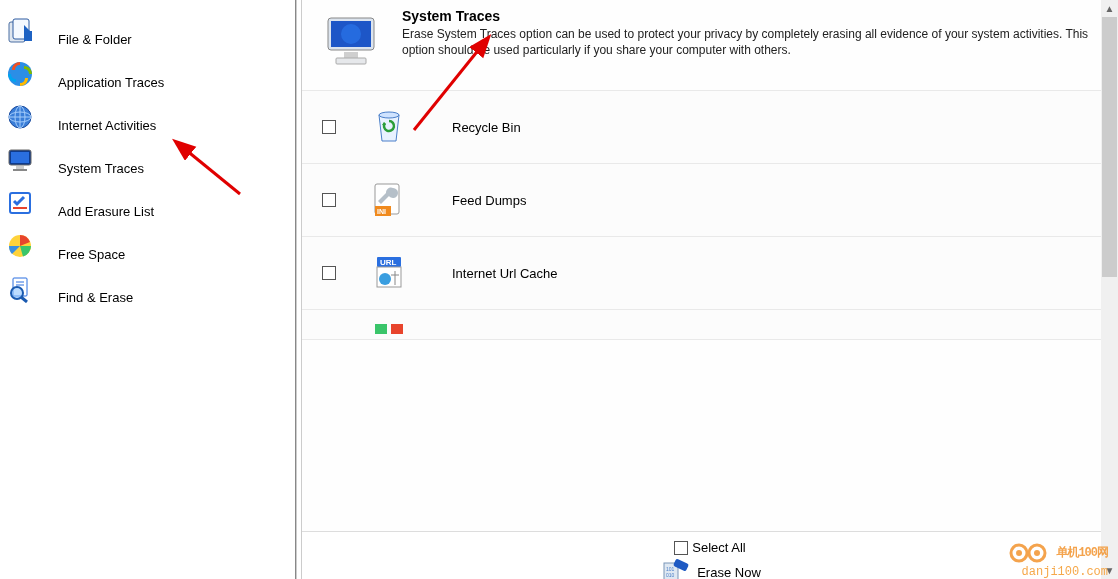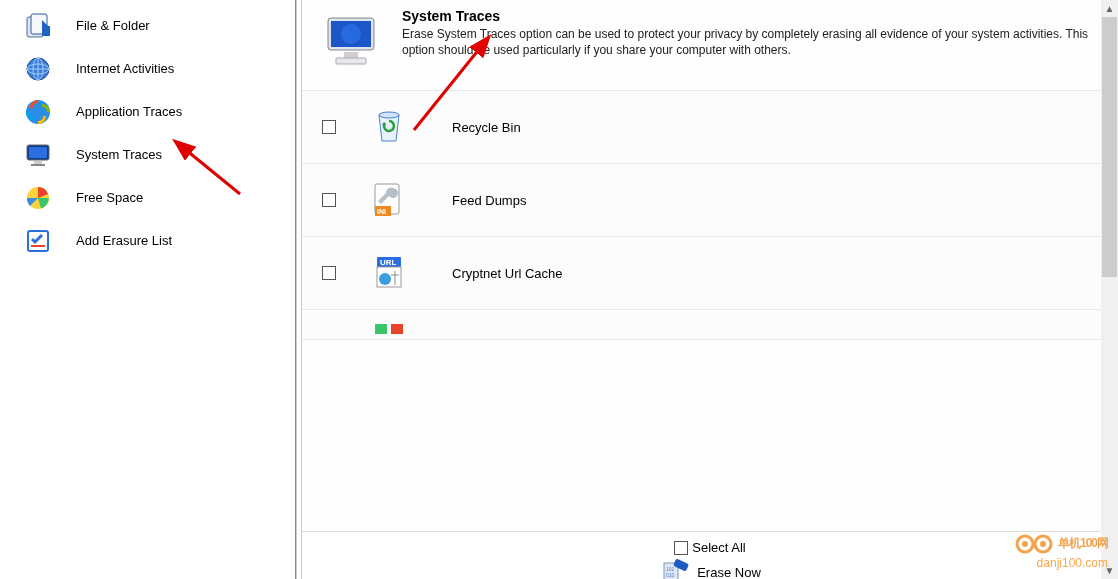--- a/index.html
+++ b/index.html
@@ -1,21 +1,21 @@
 <!DOCTYPE html>
 <html><head>
 <meta charset="utf-8">
 <style>
 * { margin: 0; padding: 0; box-sizing: border-box; }
 body { font-family: "Segoe UI", Tahoma, Arial, sans-serif; font-size: 13px; color: #000; background: #fff; width: 1118px; height: 579px; overflow: hidden; position: relative; }
 .layout { display: flex; height: 100%; }
 .sidebar { width: 296px; background: #fff; border-right: 1px solid #888; padding-top: 4px; }
 .divider { width: 6px; background: #fff; border-left: 1px solid #ccc; border-right: 1px solid #ccc; }
 .main { flex: 1; display: flex; flex-direction: column; background: #fefefe; position: relative; }
-.sidebar-item { display: flex; align-items: center; height: 43px; padding-left: 22px; cursor: pointer; }
+.sidebar-item { display: flex; align-items: flex-end; height: 43px; padding-left: 4px; cursor: pointer; }
 .sidebar-item .icon-box { width: 32px; height: 32px; display: flex; align-items: center; justify-content: center; margin-right: 22px; }
 .sidebar-item .label { font-size: 13px; }
 .header { display: flex; padding: 8px 16px 14px 16px; }
 .header-icon { width: 68px; height: 68px; display: flex; align-items: center; justify-content: center; margin-right: 16px; }
 .header-text { flex: 1; }
 .header-title { font-weight: bold; font-size: 14px; margin-bottom: 2px; }
 .header-desc { font-size: 12px; color: #222; line-height: 1.35; }
 .list { flex: 1; overflow-y: auto; border-top: 1px solid #e9e9e9; }
 .list-row { display: flex; align-items: center; height: 73px; border-bottom: 1px solid #e9e9e9; padding-left: 20px; background: #fcfcfc; }
 .list-row .chk { width: 14px; height: 14px; margin-right: 28px; }
@@ -27,21 +27,21 @@
 .footer .spacer { flex: 1; }
 .footer .erase-btn { display: flex; align-items: center; height: 40px; padding: 0 12px; border: 1px solid transparent; cursor: pointer; }
 .footer .erase-btn .btn-icon { width: 32px; height: 32px; margin-right: 6px; display: flex; align-items: center; justify-content: center; }
 input[type=checkbox] { appearance: none; border: 1px solid #555; background: #fff; width: 14px; height: 14px; cursor: pointer; }
 .arrow { position: absolute; pointer-events: none; }
 .arrow svg { overflow: visible; }
 .scrollbar-v { position: absolute; right: 0; top: 0; width: 17px; height: 100%; background: #f0f0f0; display: flex; flex-direction: column; }
 .sb-btn { height: 17px; background: #f0f0f0; display: flex; align-items: center; justify-content: center; color: #666; font-size: 10px; }
 .sb-track { flex: 1; position: relative; }
 .sb-thumb { position: absolute; left: 1px; right: 1px; top: 0; height: 260px; background: #ccc; border-radius: 0; }
-.watermark { position: absolute; right: 10px; bottom: 9px; font-size: 12px; color: #f39a3a; opacity: 0.9; pointer-events: none; font-family: Liberation Sans, sans-serif; }
+.watermark { position: absolute; right: 10px; bottom: 0; font-size: 12px; color: #f39a3a; opacity: 0.9; pointer-events: none; font-family: Liberation Mono, monospace; }
 .watermark .logo { font-weight: bold; letter-spacing: -1px; }
 .watermark .url { font-size: 12px; display: block; text-align: right; color: #f59f37; }
 </style>
 </head>
 <body>
 
 <div class="layout">
   <div class="sidebar">
     <div class="sidebar-item">
       <span class="icon-box">
@@ -50,71 +50,83 @@
             <rect x="7" y="2" width="16" height="20" rx="2" fill="#f5f9ff" stroke="#2d5aa0"></rect>
             <path d="M18 8 L26 16 L18 16 Z" fill="#1e62c3"></path>
             <rect x="18" y="14" width="8" height="10" fill="#1e62c3"></rect>
           </svg>
       </span>
       <span class="label">File &amp; Folder</span>
     </div>
     <div class="sidebar-item">
       <span class="icon-box">
         <svg width="28" height="28" viewBox="0 0 28 28">
-            <circle cx="14" cy="14" r="11" fill="#3a7ed8" stroke="#1a4a9e"></circle>
-            <ellipse cx="14" cy="14" rx="11" ry="5" fill="none" stroke="#a5cdfb"></ellipse>
-            <ellipse cx="14" cy="14" rx="5" ry="11" fill="none" stroke="#a5cdfb"></ellipse>
-            <path d="M3 14 h22 M14 3 v22" stroke="#a5cdfb"></path>
-          </svg>
-      </span>
-      <span class="label">Internet Activities</span>
-    </div>
-    <div class="sidebar-item">
-      <span class="icon-box">
-        <svg width="28" height="28" viewBox="0 0 28 28">
             <circle cx="14" cy="14" r="12" fill="#2b8ee6"></circle>
             <path d="M14 5 c-3 0-5 2-5 5 l-3 0 c0-5 4-8 8-8z" fill="#f25022"></path>
             <path d="M23 14 c0-3-2-5-5-5 l0-3 c5 0 8 4 8 8z" fill="#7fba00" transform="rotate(0 14 14)"></path>
             <path d="M14 23 c3 0 5-2 5-5 l3 0 c0 5-4 8-8 8z" fill="#ffb900"></path>
             <path d="M5 14 c0 3 2 5 5 5 l0 3 c-5 0-8-4-8-8z" fill="#00a4ef"></path>
           </svg>
       </span>
       <span class="label">Application Traces</span>
     </div>
     <div class="sidebar-item">
       <span class="icon-box">
         <svg width="28" height="28" viewBox="0 0 28 28">
+            <circle cx="14" cy="14" r="11" fill="#3a7ed8" stroke="#1a4a9e"></circle>
+            <ellipse cx="14" cy="14" rx="11" ry="5" fill="none" stroke="#a5cdfb"></ellipse>
+            <ellipse cx="14" cy="14" rx="5" ry="11" fill="none" stroke="#a5cdfb"></ellipse>
+            <path d="M3 14 h22 M14 3 v22" stroke="#a5cdfb"></path>
+          </svg>
+      </span>
+      <span class="label">Internet Activities</span>
+    </div>
+    <div class="sidebar-item">
+      <span class="icon-box">
+        <svg width="28" height="28" viewBox="0 0 28 28">
             <rect x="3" y="4" width="22" height="15" rx="2" fill="#0f3b8c" stroke="#666"></rect>
             <rect x="5" y="6" width="18" height="11" fill="#2a6fe0"></rect>
             <rect x="10" y="20" width="8" height="3" fill="#ccc"></rect>
             <rect x="7" y="23" width="14" height="2" fill="#888"></rect>
           </svg>
       </span>
       <span class="label">System Traces</span>
     </div>
     <div class="sidebar-item">
       <span class="icon-box">
         <svg width="28" height="28" viewBox="0 0 28 28">
+            <rect x="4" y="4" width="20" height="20" rx="2" fill="#fff" stroke="#2a6fe0" stroke-width="2"></rect>
+            <path d="M8 12 l3 3 l7-7" stroke="#2a6fe0" stroke-width="3" fill="none"></path>
+            <rect x="7" y="18" width="14" height="2" fill="#e8442c"></rect>
+          </svg>
+      </span>
+      <span class="label">Add Erasure List</span>
+    </div>
+    <div class="sidebar-item">
+      <span class="icon-box">
+        <svg width="28" height="28" viewBox="0 0 28 28">
             <circle cx="14" cy="14" r="11" fill="#ffd23a"></circle>
             <path d="M14 14 L14 3 A11 11 0 0 1 24 10 Z" fill="#e8442c"></path>
             <path d="M14 14 L25 14 A11 11 0 0 1 17 24.5 Z" fill="#3ac56a"></path>
             <path d="M14 14 L6 22 A11 11 0 0 1 3 14 Z" fill="#3a8ee0"></path>
           </svg>
       </span>
       <span class="label">Free Space</span>
     </div>
     <div class="sidebar-item">
       <span class="icon-box">
         <svg width="28" height="28" viewBox="0 0 28 28">
-            <rect x="4" y="4" width="20" height="20" rx="2" fill="#fff" stroke="#2a6fe0" stroke-width="2"></rect>
-            <path d="M8 12 l3 3 l7-7" stroke="#2a6fe0" stroke-width="3" fill="none"></path>
-            <rect x="7" y="18" width="14" height="2" fill="#e8442c"></rect>
-          </svg>
-      </span>
-      <span class="label">Add Erasure List</span>
+            <rect x="7" y="3" width="14" height="18" rx="1" fill="#fff" stroke="#2a6fe0"></rect>
+            <line x1="10" y1="7" x2="18" y2="7" stroke="#2a6fe0"></line>
+            <line x1="10" y1="10" x2="18" y2="10" stroke="#2a6fe0"></line>
+            <circle cx="11" cy="18" r="6" fill="#8fc4ff" fill-opacity="0.6" stroke="#1a5ab0" stroke-width="2"></circle>
+            <line x1="15" y1="22" x2="21" y2="27" stroke="#1a5ab0" stroke-width="3"></line>
+          </svg>
+      </span>
+      <span class="label">Find &amp; Erase</span>
     </div>
   </div>
 
   <div class="divider"></div>
 
   <div class="main">
     <div class="header">
       <div class="header-icon">
         <svg width="60" height="60" viewBox="0 0 60 60">
             <rect x="6" y="6" width="46" height="32" rx="3" fill="#dce4ee" stroke="#888"></rect>
@@ -159,21 +171,21 @@
         <input type="checkbox" class="chk" style="">
         <span class="row-icon">
           <svg width="44" height="44" viewBox="0 0 44 44">
               <rect x="10" y="6" width="24" height="10" rx="1" fill="#2a6fe0"></rect>
               <text x="13" y="14" font-size="8" fill="#fff" font-weight="bold">URL</text>
               <rect x="10" y="16" width="24" height="20" fill="#fff" stroke="#999"></rect>
               <circle cx="18" cy="28" r="6" fill="#3a9ee0"></circle>
               <path d="M28 20 l0 14 M24 24 l8 0" stroke="#888"></path>
             </svg>
         </span>
-        <span class="row-label">Cryptnet Url Cache</span>
+        <span class="row-label">Internet Url Cache</span>
       </div>
       <div class="list-row" style="height:30px;overflow:hidden;">
         <input type="checkbox" class="chk" style="visibility: hidden;">
         <span class="row-icon" style="margin-top:26px">
           <svg width="44" height="44" viewBox="0 0 44 44">
               <rect x="8" y="8" width="12" height="10" fill="#3ac56a"></rect>
               <rect x="24" y="8" width="12" height="10" fill="#e8442c"></rect>
               <rect x="16" y="24" width="12" height="10" fill="#2a6fe0"></rect>
             </svg>
         </span>

